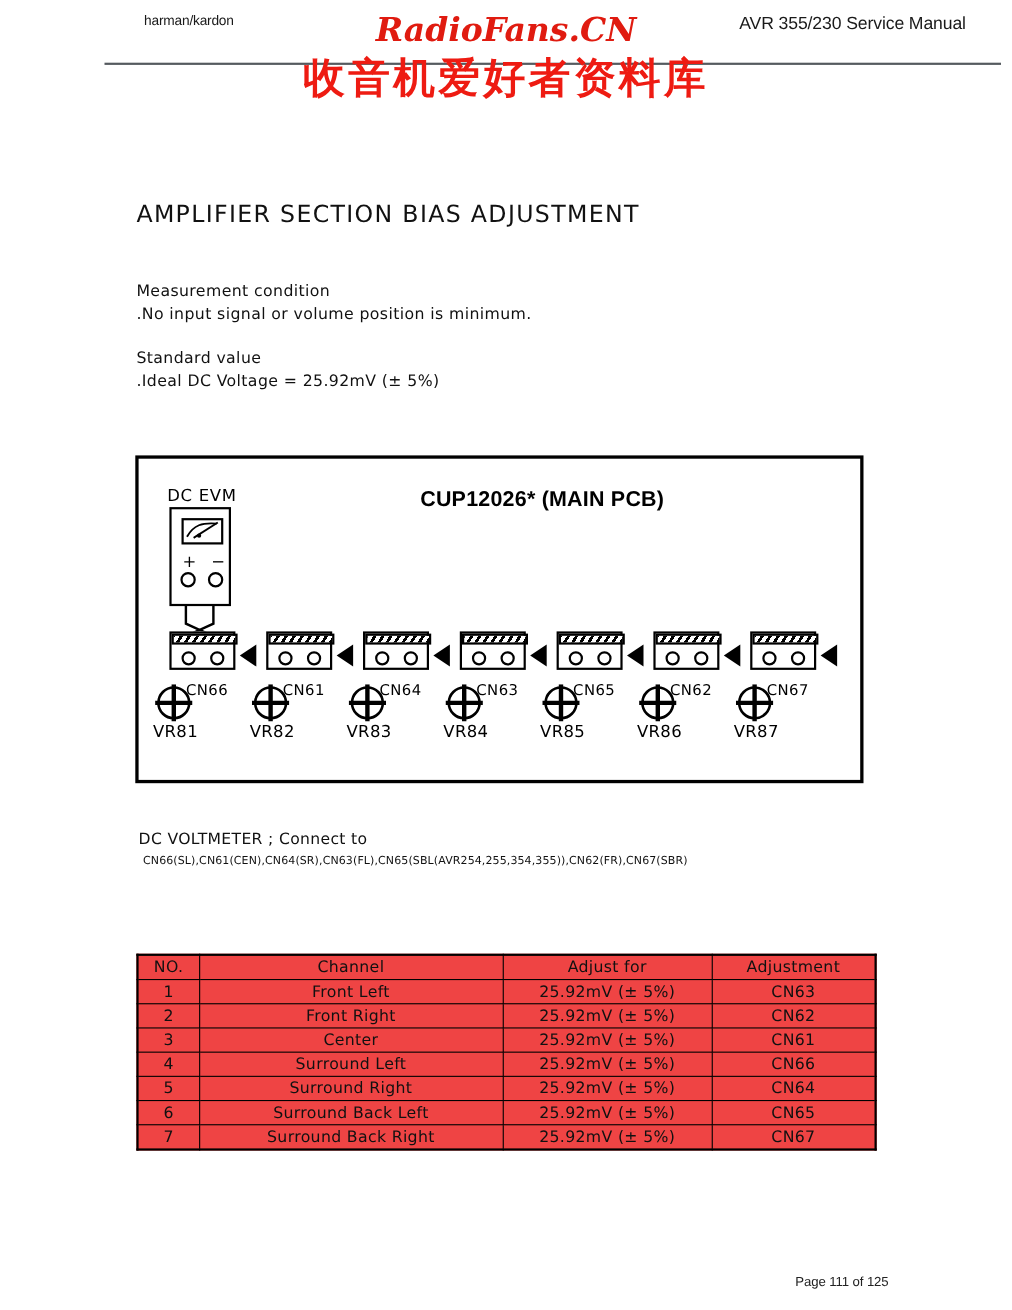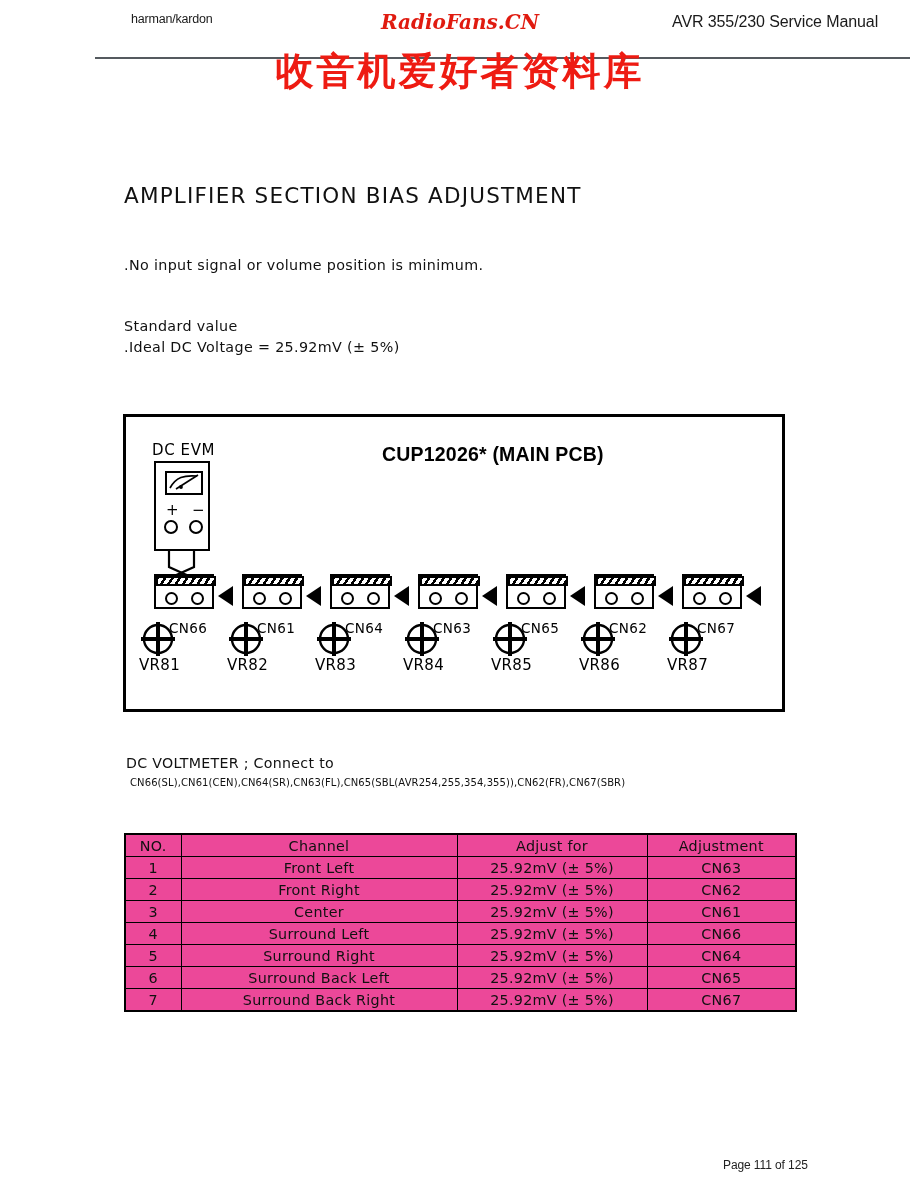--- a/index.html
+++ b/index.html
@@ -30,21 +30,21 @@
   }
   #hdr-rule {
     position: absolute; left: 95px; top: 57px; width: 815px; height: 2px;
     background: #555a5f;
   }
   #wm-latin {
     position: absolute; left: 0; top: 10px; width: 920px;
     text-align: center;
     font-family: "DejaVu Serif", "Liberation Serif", serif;
     font-weight: bold; font-style: italic;
-    font-size: 20px; color: #e01b10;
+    font-size: 30px; color: #e01b10;
     letter-spacing: 0px;
   }
   #wm-cjk {
     position: absolute; left: 0; top: 46px; width: 920px;
     text-align: center;
     font-family: "DejaVu Sans", "Liberation Sans", sans-serif;
     font-weight: bold;
     font-size: 38px; color: #ee1b12;
     letter-spacing: 3px;
   }
@@ -163,25 +163,25 @@
   #connect-note {
     position: absolute; left: 126px; top: 754px;
     font-family: "DejaVu Sans", "Liberation Sans", sans-serif;
     color: #111; white-space: nowrap;
   }
   #connect-line1 { font-size: 14.2px; letter-spacing: 0.3px; line-height: 19px; }
   #connect-line2 { font-size: 10px; letter-spacing: 0.1px; line-height: 19px; padding-left: 4px; }
 
   
   #bias-table {
-    position: absolute; left: 124px; top: 833px;
+    position: absolute; left: 124px; top: 867px;
     width: 671px;
     border-collapse: collapse;
     table-layout: fixed;
-    background: #ec4899;
+    background: #ef4444;
   }
   #bias-table th, #bias-table td {
     border: 1.6px solid #000;
     text-align: center;
     font-family: "DejaVu Sans", "Liberation Sans", sans-serif;
     font-size: 14.3px;
     font-weight: normal;
     letter-spacing: 0.3px;
     height: 21px;
     padding: 0;
@@ -208,20 +208,21 @@
   <div id="hdr-brand">harman/kardon</div>
   <div id="hdr-manual">AVR 355/230 Service Manual</div>
   <div id="hdr-rule"></div>
   <div id="wm-latin">RadioFans.CN</div>
   <div id="wm-cjk">收音机爱好者资料库</div>
 </div>
 
 <div id="doc-title">AMPLIFIER SECTION BIAS ADJUSTMENT</div>
 
 <div class="body-block" id="blk-measure">
+  <div>Measurement condition</div>
   <div>.No input signal or volume position is minimum.</div>
 </div>
 
 <div class="body-block" id="blk-standard">
   <div>Standard value</div>
   <div>.Ideal DC Voltage = 25.92mV  (± 5%)</div>
 </div>
 
 <div id="diagram-frame">
 

